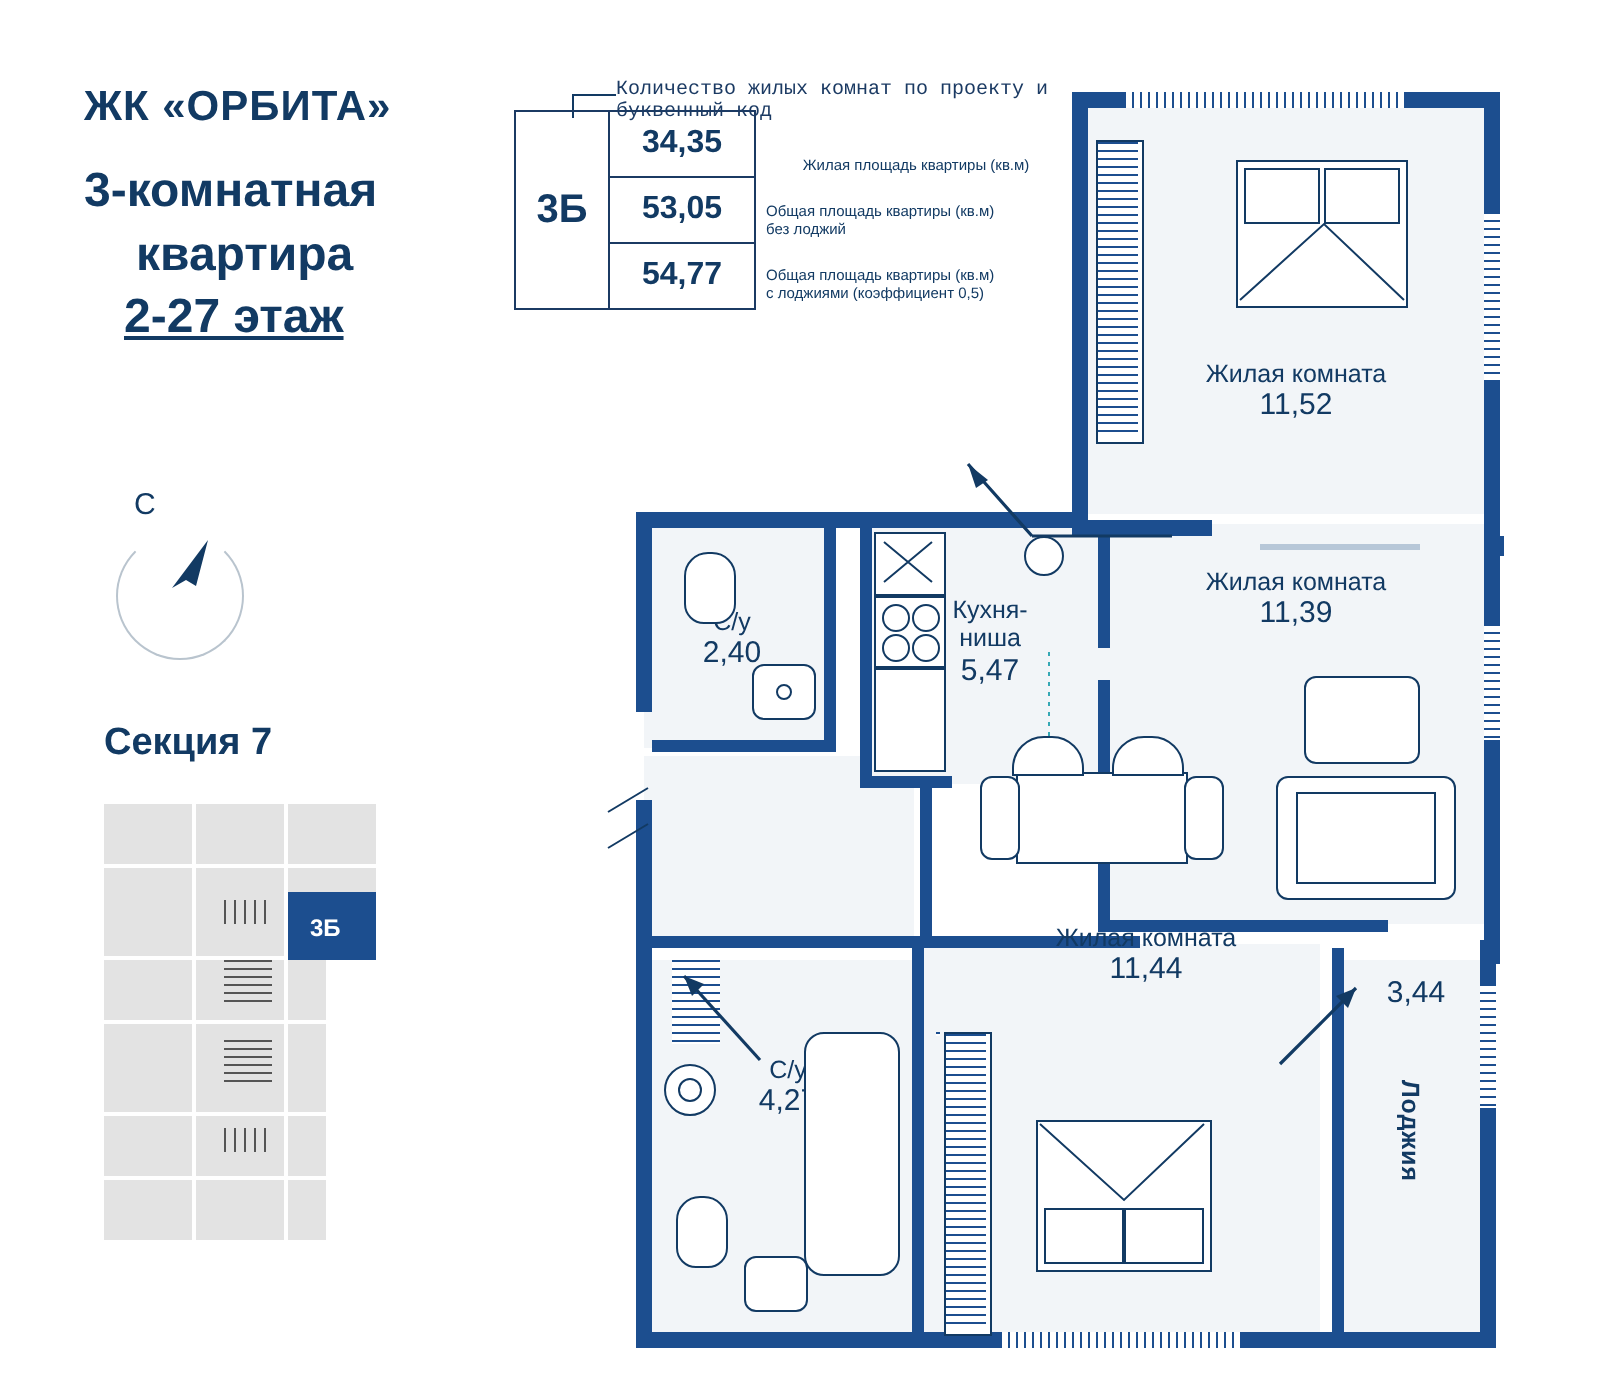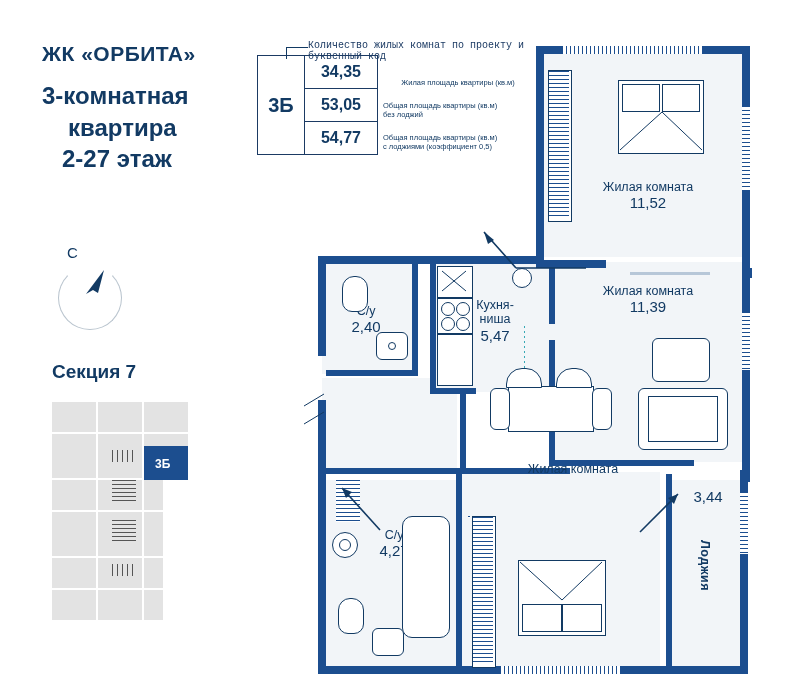--- a/index.html
+++ b/index.html
@@ -20,21 +20,21 @@
     color:#123a63;
   }
   #title{
     left:42px; top:80px;
     font-size:24px; font-weight:bold; line-height:1.32;
     color:#123a63;
     width:230px;
   }
   #title div{white-space:nowrap;}
   #title .l2{padding-left:26px;}
-  #title .l3{padding-left:20px;}
+  #title .l3{padding-left:20px;text-decoration:underline;}
 
   
   #compass{left:50px; top:246px; width:86px; height:86px;}
   #compass .circle{
     position:absolute;left:8px;top:20px;width:62px;height:62px;
     border:1px solid #b9c4ce;border-radius:50%;
     border-top-color:transparent;
   }
   #compass .letter{
     position:absolute;left:17px;top:-2px;font-size:15px;color:#123a63;
@@ -251,20 +251,21 @@
     <div class="area">11,52</div>
   </div>
 
   <div class="lbl" style="left:258px;top:244px;width:180px;">
     <div class="name">Жилая комната</div>
     <div class="area">11,39</div>
   </div>
 
   <div class="lbl" style="left:188px;top:422px;width:170px;">
     <div class="name">Жилая комната</div>
+    <div class="area">11,44</div>
   </div>
 
   <div class="lbl" style="left:150px;top:258px;width:90px;">
     <div class="name">Кухня-</div>
     <div class="name">ниша</div>
     <div class="area">5,47</div>
   </div>
 
 
   <div class="lbl" style="left:26px;top:264px;width:80px;">

